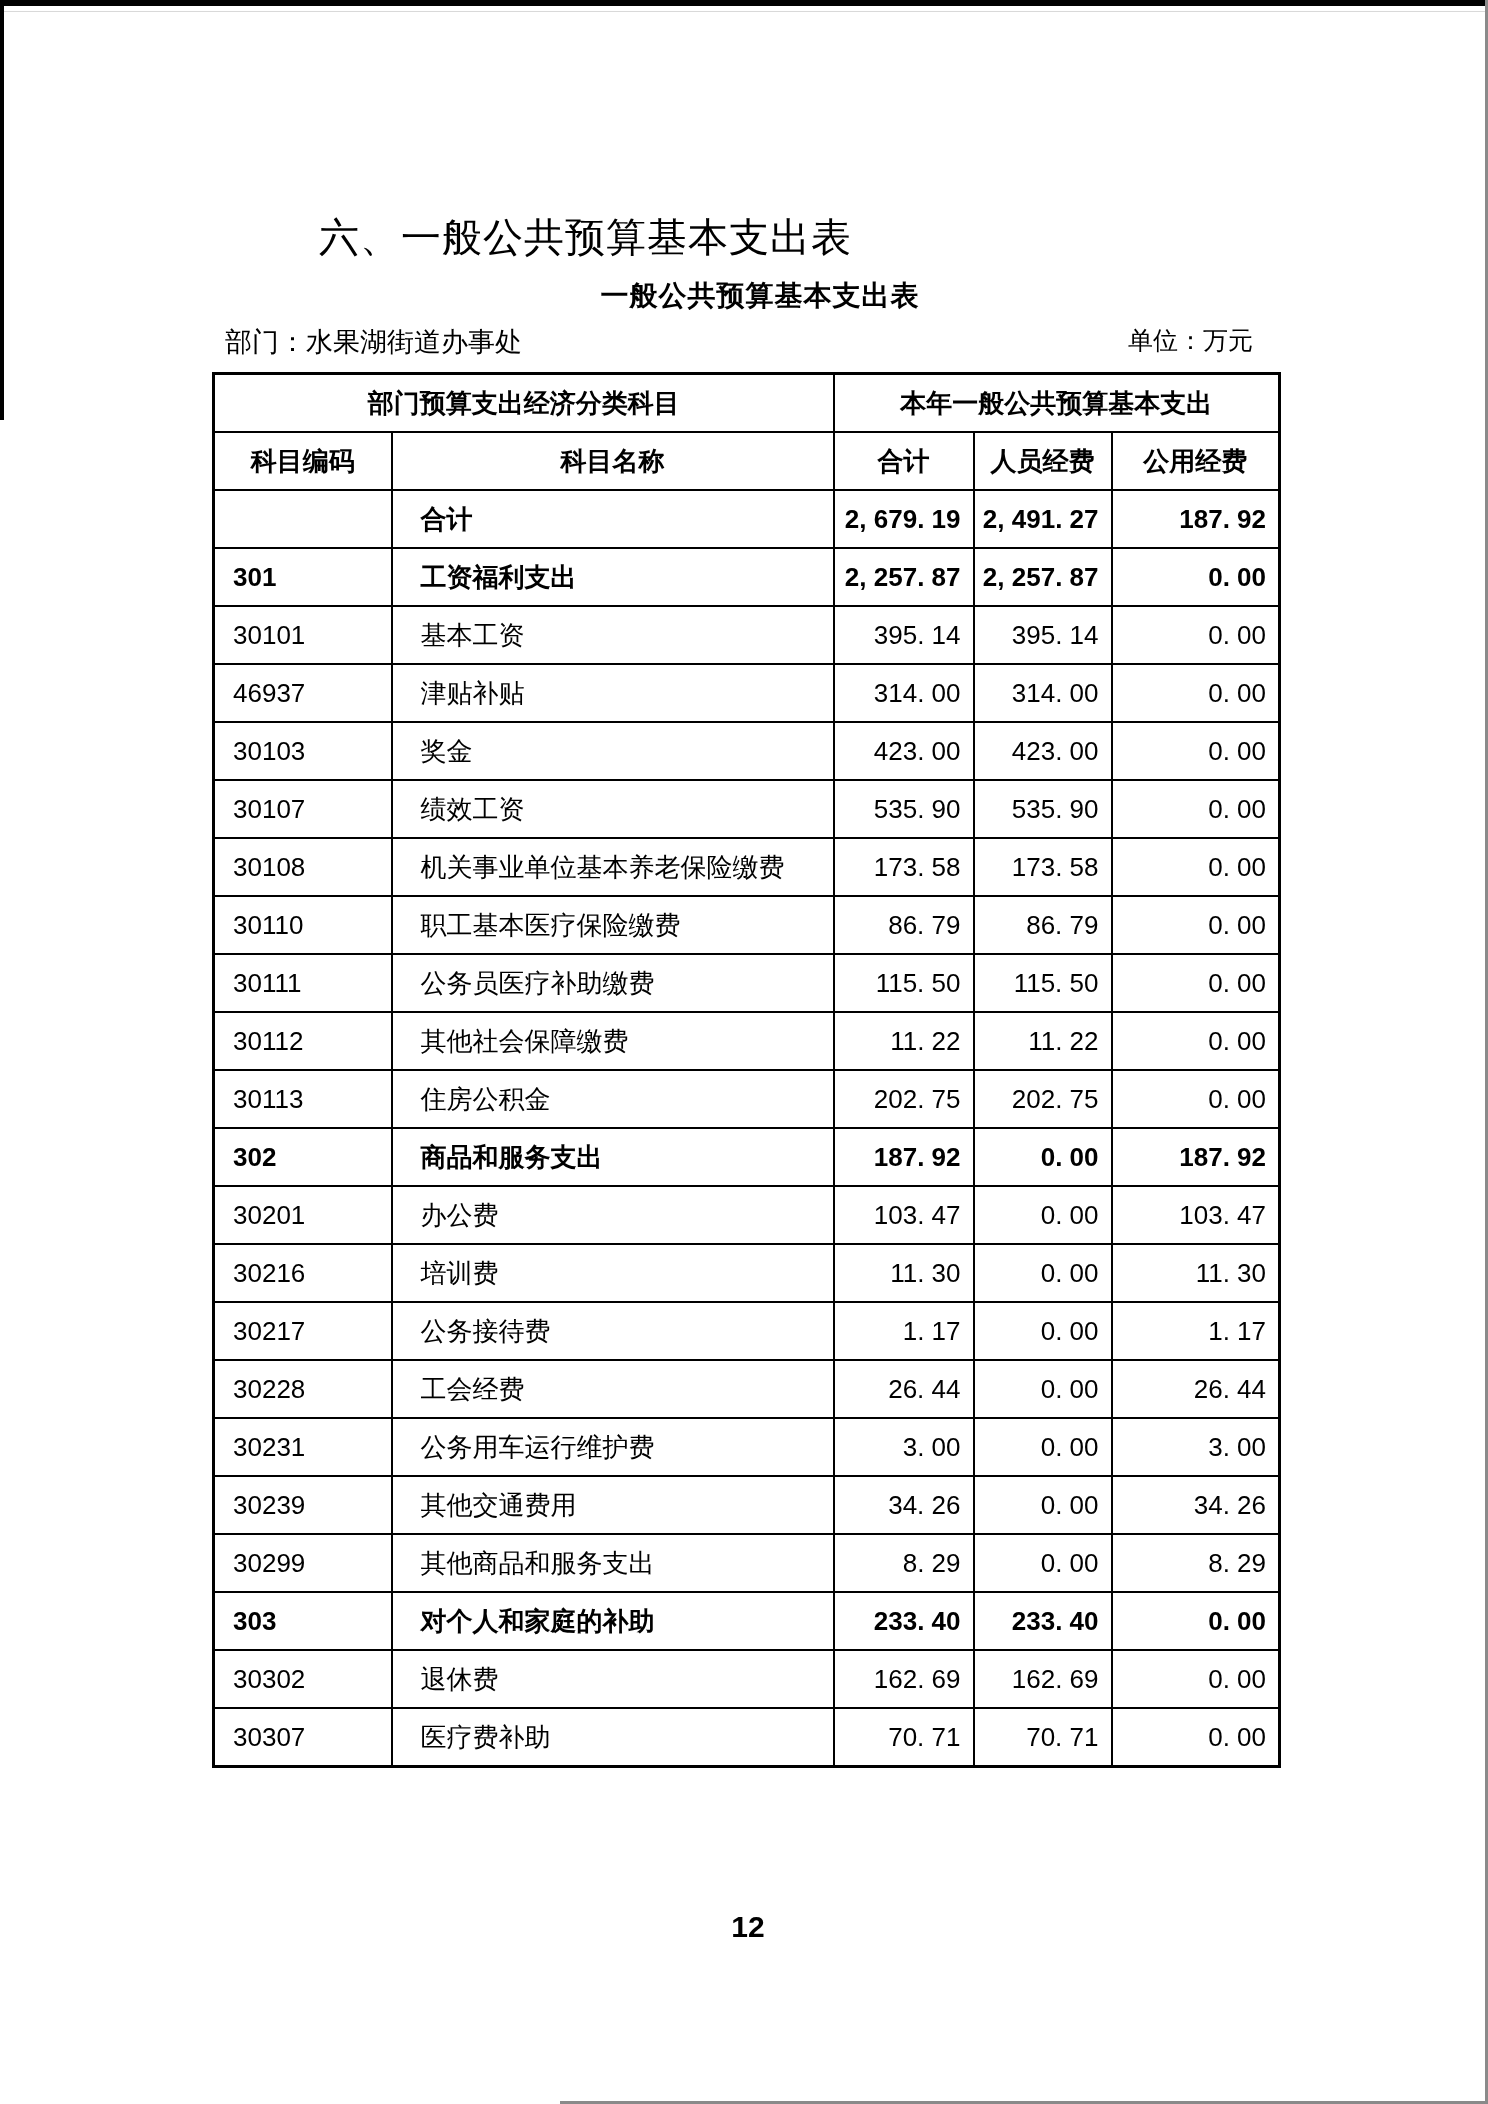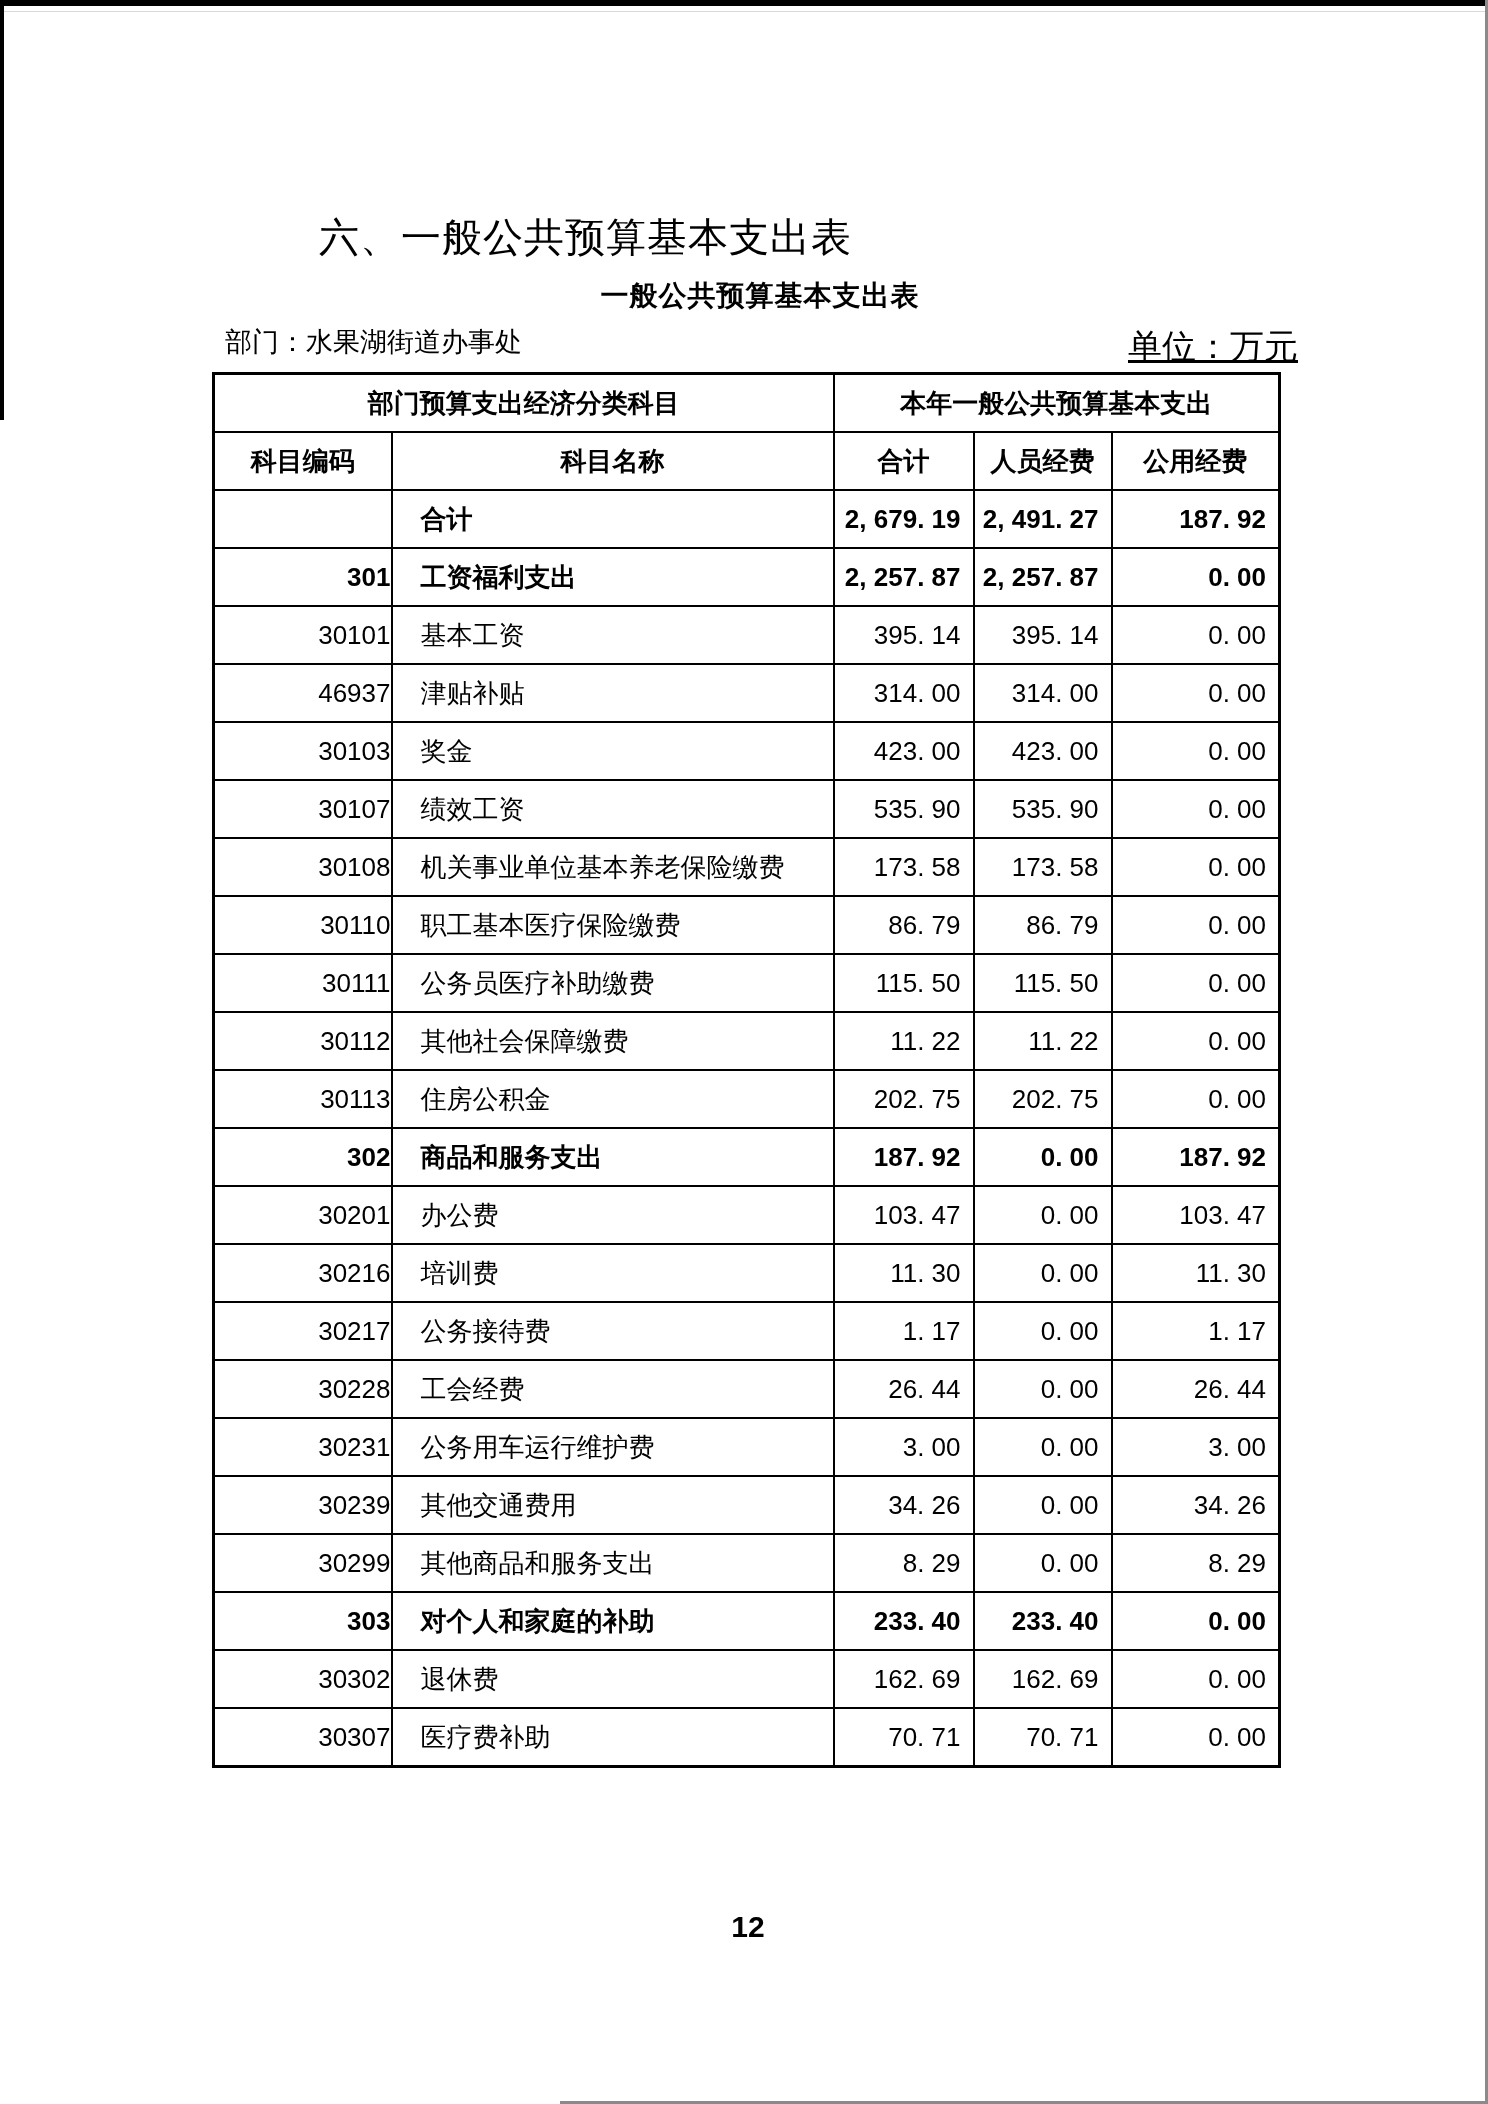--- a/index.html
+++ b/index.html
@@ -49,23 +49,22 @@
     position: absolute;
     left: 225px;
     top: 324px;
     font-size: 27px;
     white-space: nowrap;
   }
   .unit-label {
     position: absolute;
     left: 1128px;
     top: 324px;
-    font-size: 34px;
-    white-space: nowrap;
-    text-decoration: underline;
+    font-size: 25px;
+    white-space: nowrap;
   }
 
   table.budget-table {
     position: absolute;
     left: 212px;
     top: 372px;
     width: 1066px;
     border-collapse: collapse;
     table-layout: fixed;
     border: 3px solid #000;
@@ -75,21 +74,21 @@
     font-size: 26px;
     height: 56px;
     padding: 0;
     overflow: hidden;
     white-space: nowrap;
   }
   .budget-table th {
     font-weight: 700;
     text-align: center;
   }
-  td.c-code { text-align: right; padding-left: 18px; }
+  td.c-code { text-align: left; padding-left: 18px; }
   td.c-name { text-align: left; padding-left: 28px; }
   td.c-num  { text-align: right; padding-right: 12px; }
   tr.bold-row td { font-weight: 700; }
 
   .page-number {
     position: absolute;
     left: 4px;
     top: 1910px;
     width: 1488px;
     text-align: center;

